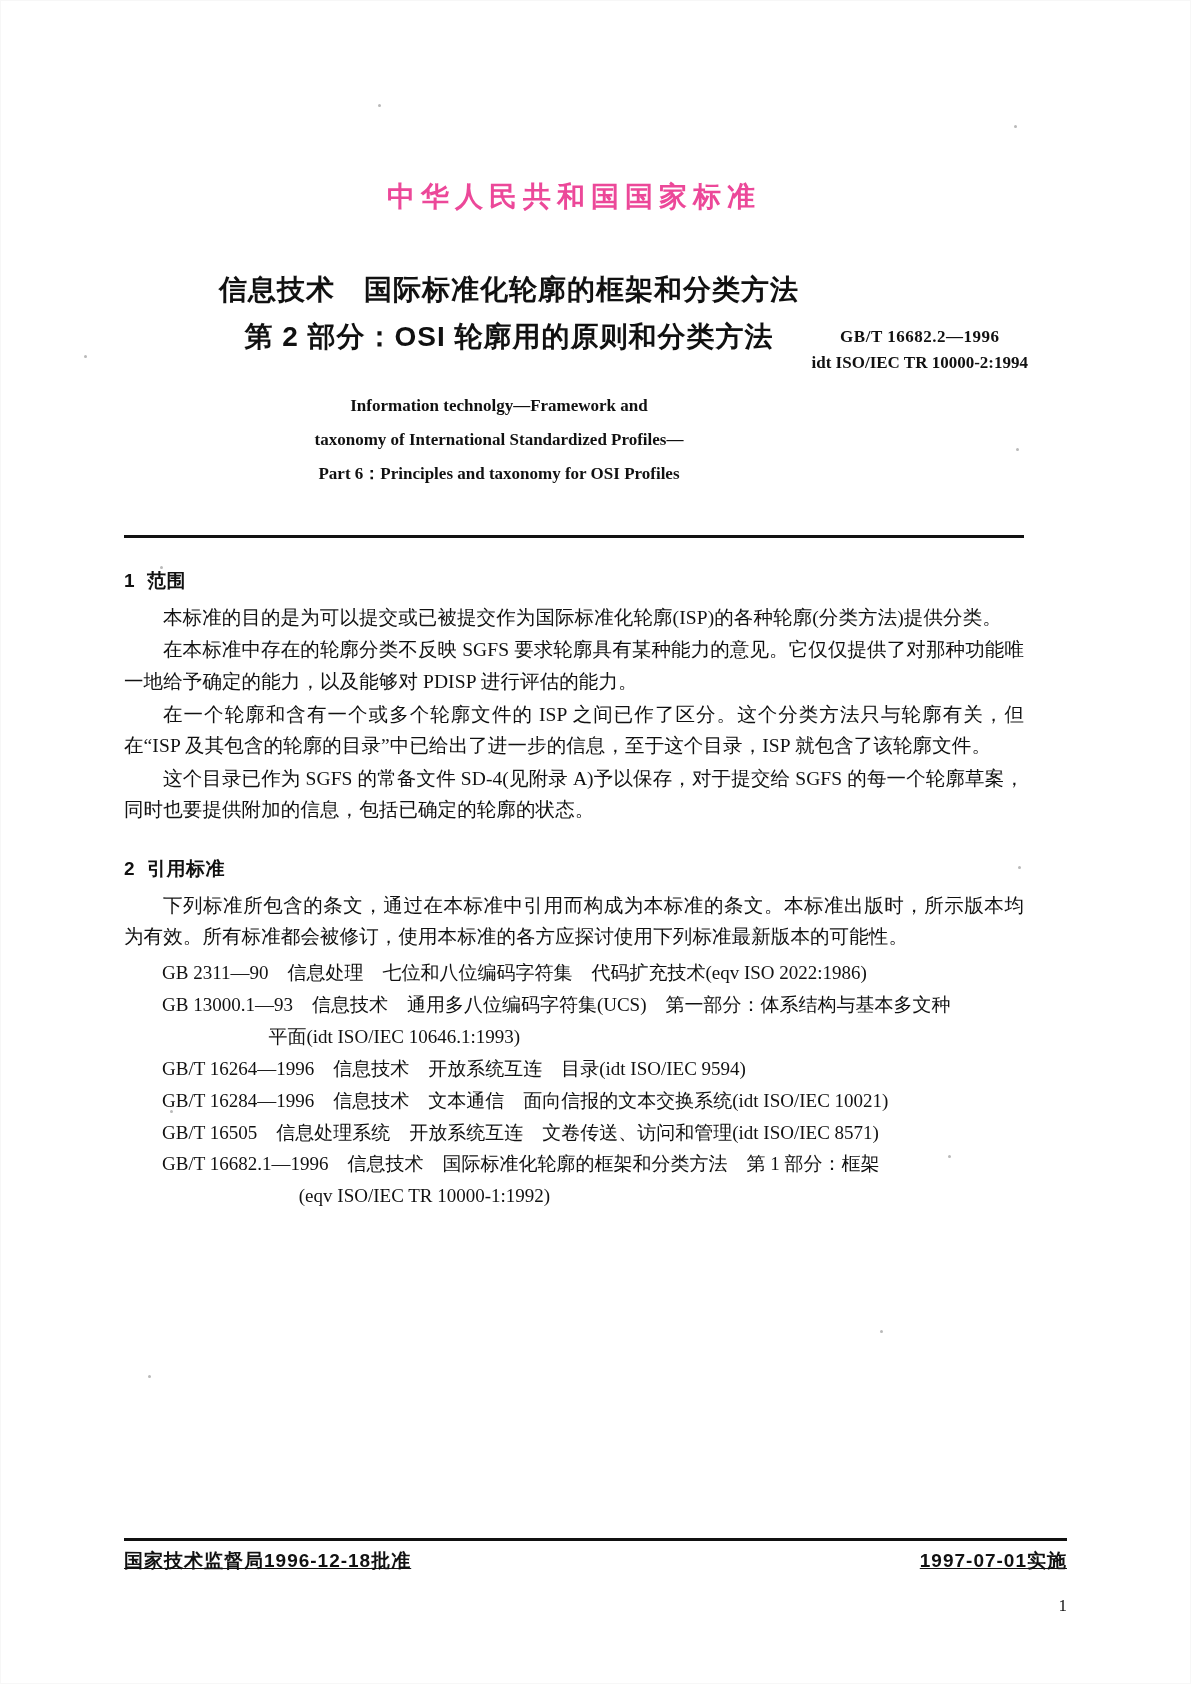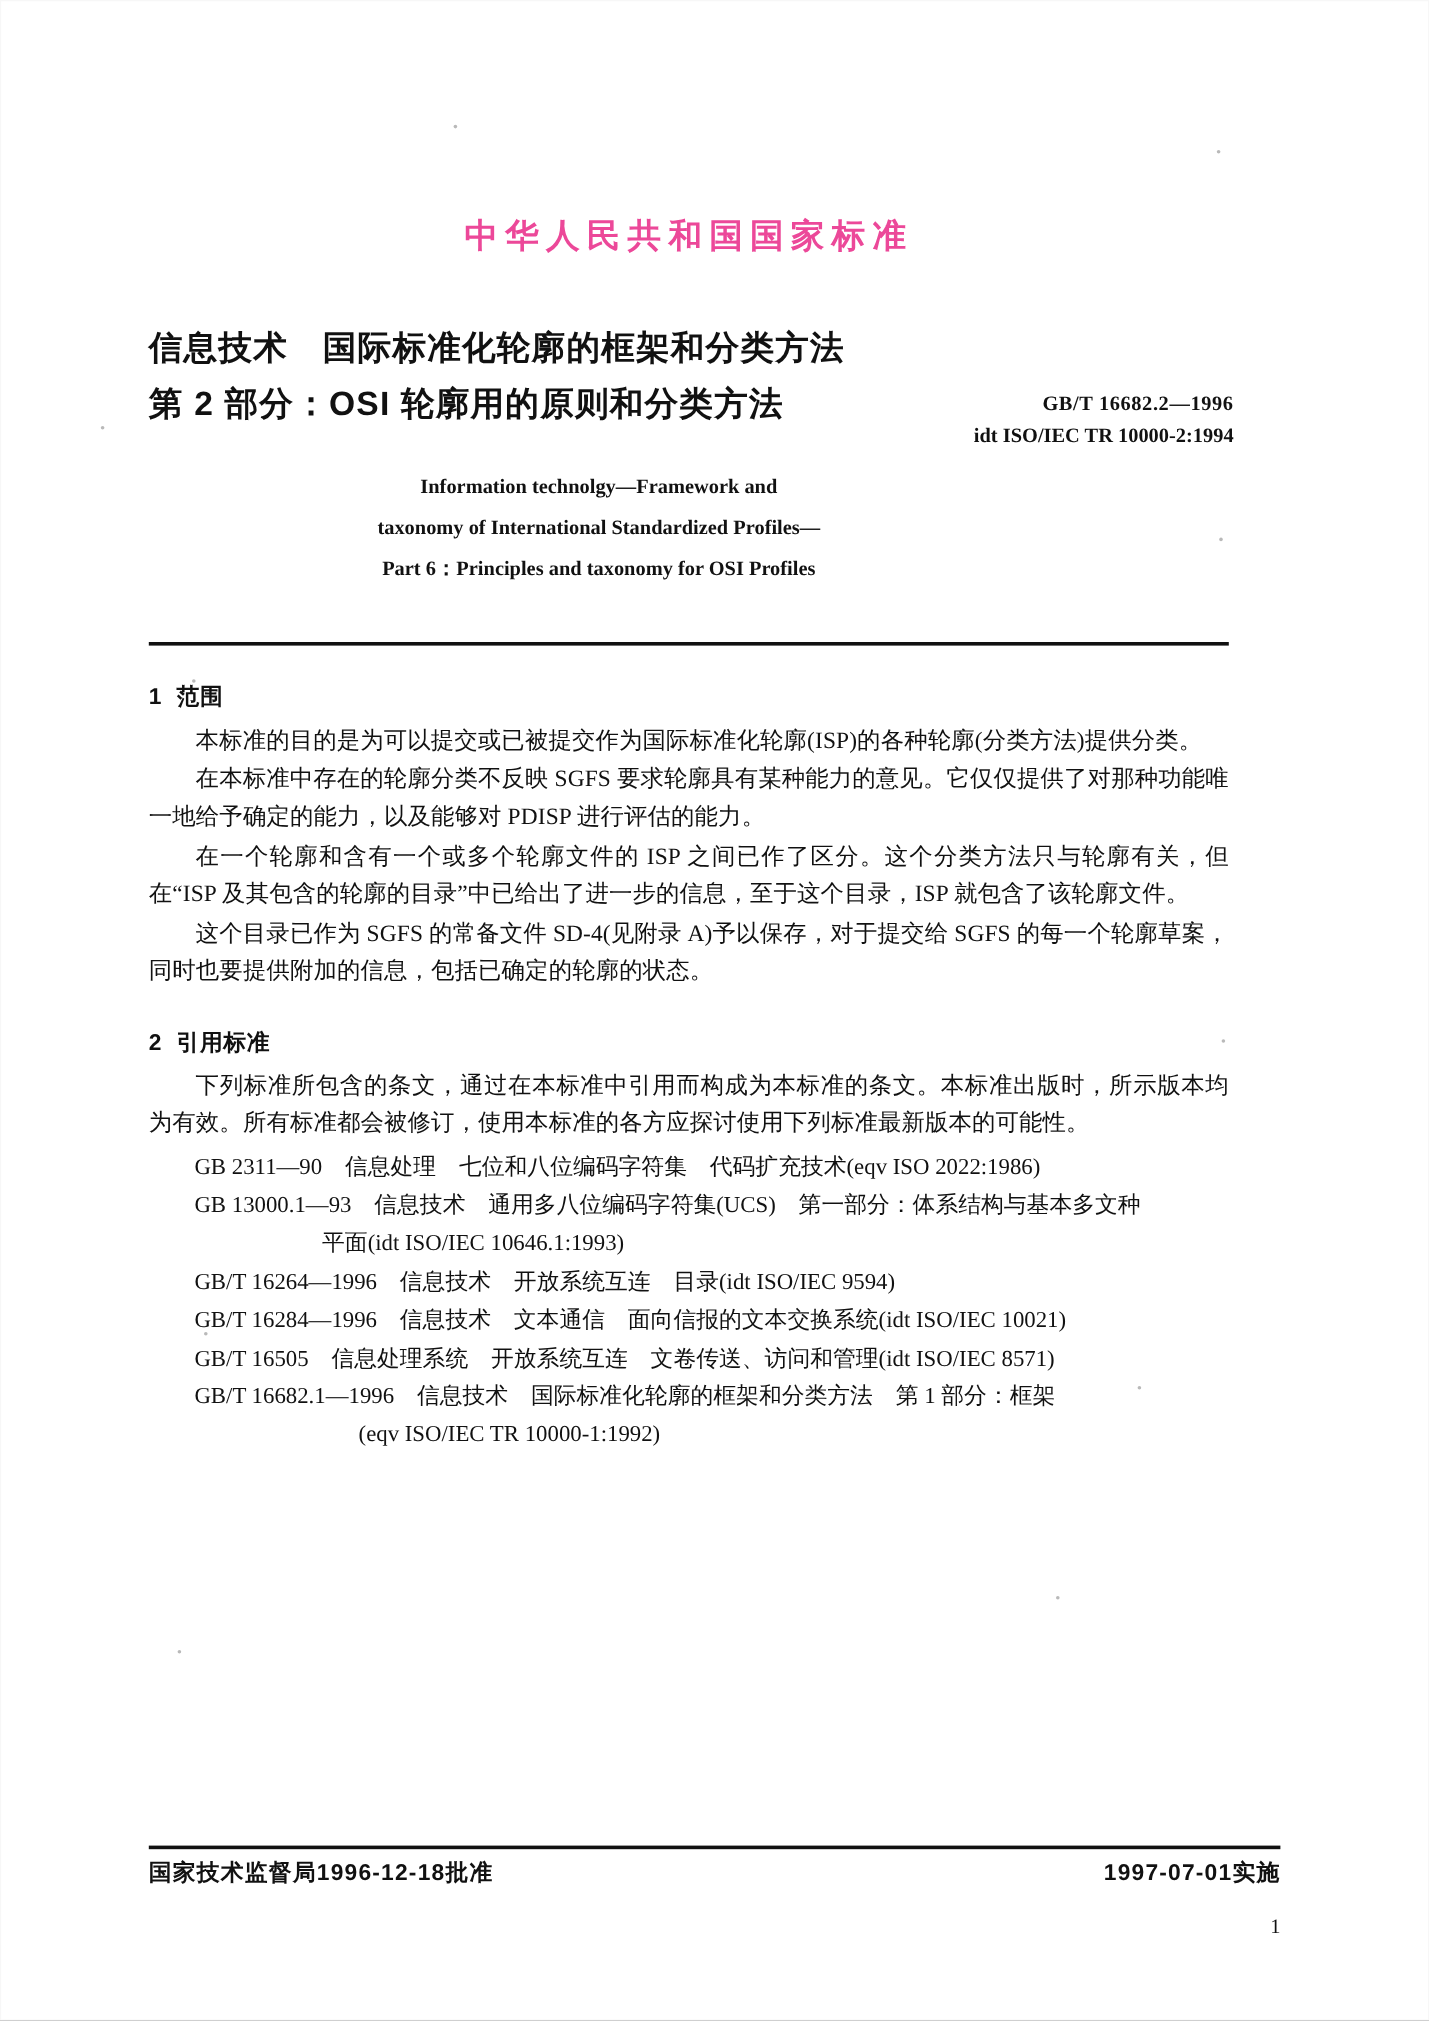--- a/index.html
+++ b/index.html
@@ -50,32 +50,32 @@
   .title-block {
     position: relative;
     margin-top: 52px;
   }
   .cn-title-1, .cn-title-2 {
     font-family: "Liberation Sans", "DejaVu Sans", sans-serif;
     font-weight: bold;
     font-size: 28px;
     letter-spacing: 1px;
     line-height: 1.55;
-    text-align: left;
+    text-align: center;
     padding-right: 130px;
     white-space: nowrap;
   }
   .cn-title-2 {
     margin-top: 4px;
   }
   .std-no {
     position: absolute;
     right: -4px;
     top: 56px;
-    text-align: right;
+    text-align: center;
     font-family: "Liberation Serif", "DejaVu Serif", serif;
     font-weight: bold;
     font-size: 17px;
     line-height: 1.5;
     white-space: nowrap;
   }
   .std-no .line1 { letter-spacing: 0.5px; }
   .std-no .line2 { letter-spacing: 0px; }
 
   .en-title {
@@ -150,20 +150,21 @@
     left: 124px;
     right: 124px;
     top: 1548px;
     display: flex;
     justify-content: space-between;
     align-items: baseline;
     font-family: "Liberation Sans", "DejaVu Sans", sans-serif;
     font-weight: bold;
     font-size: 19px;
     letter-spacing: 1px;
+    text-decoration: underline;
   }
   .pageno {
     position: absolute;
     right: 124px;
     top: 1596px;
     font-family: "Liberation Serif", "DejaVu Serif", serif;
     font-size: 17px;
   }
 
   

